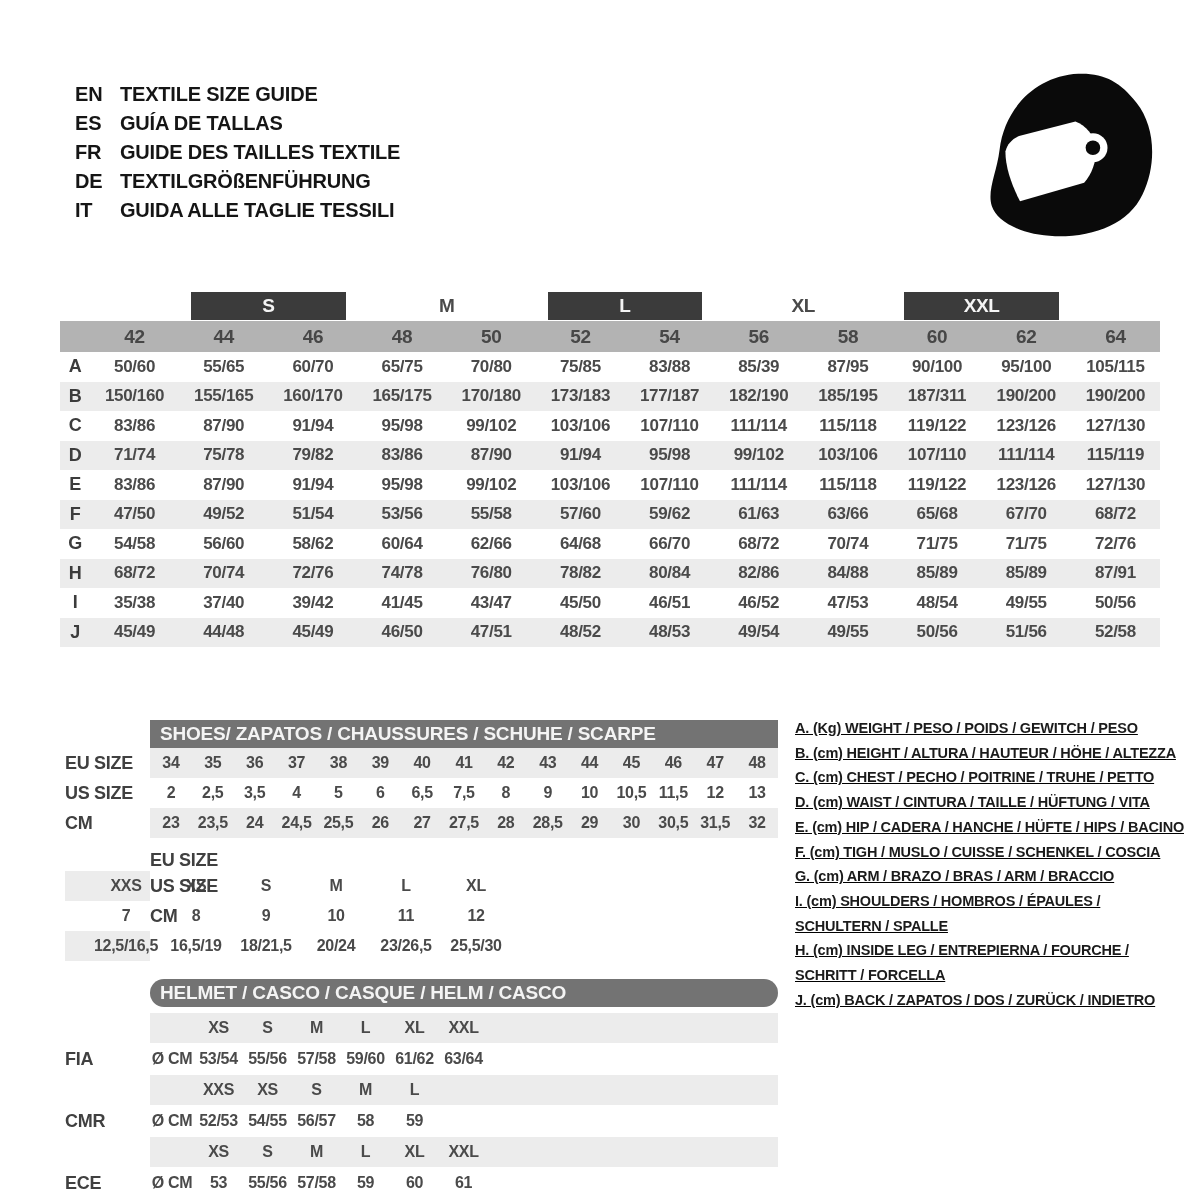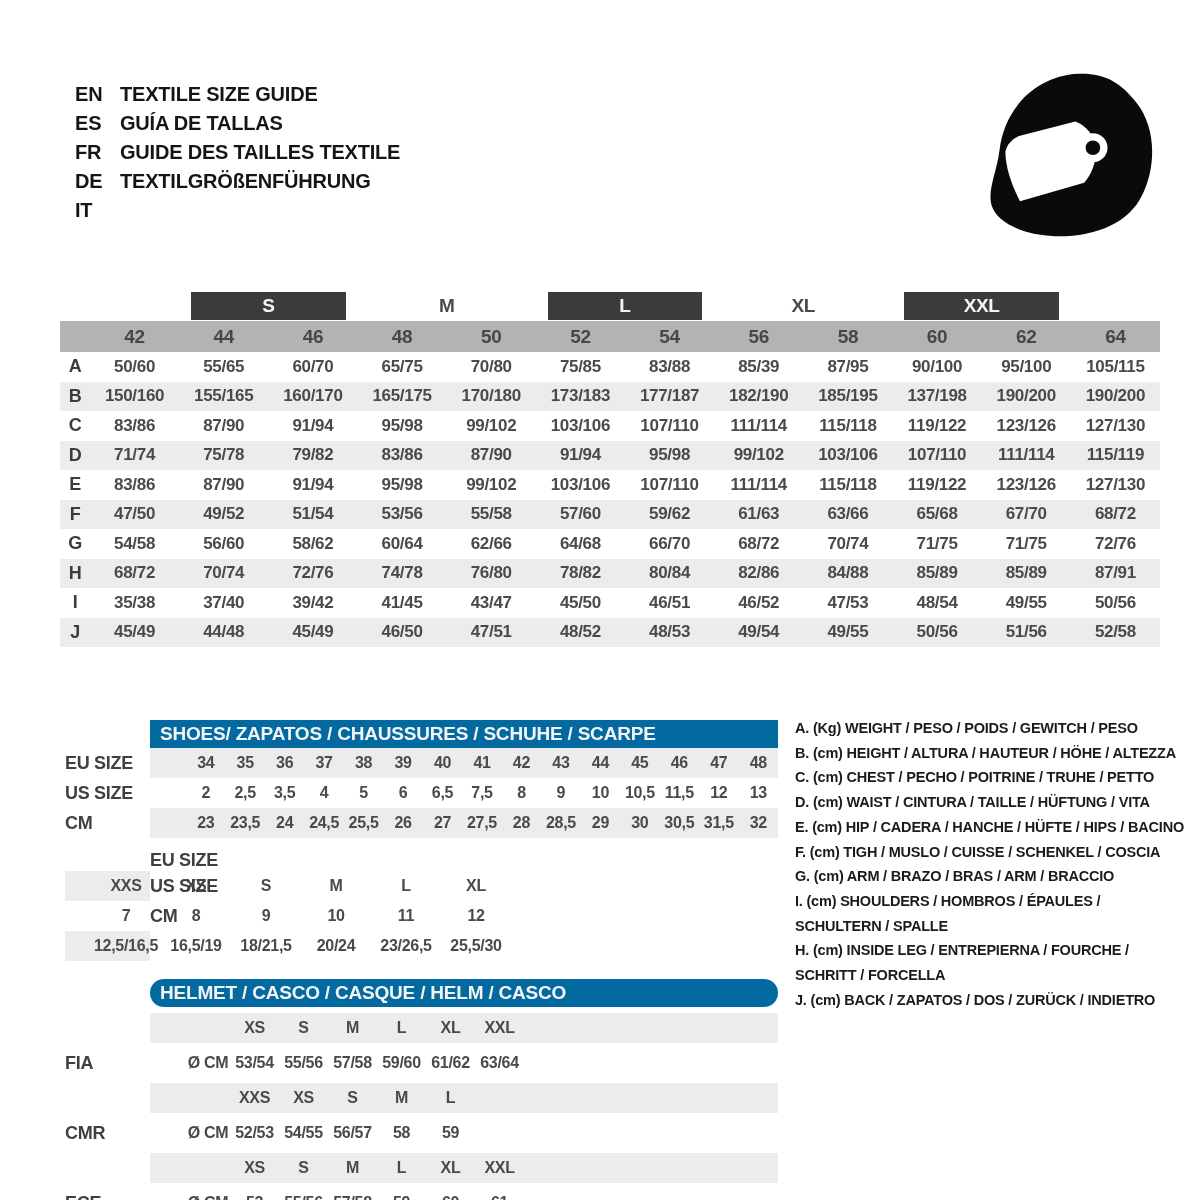--- a/index.html
+++ b/index.html
@@ -26,36 +26,36 @@
   .data-row { height:29.5px; font-size:17px; }
   .stripe { background:#ececec; }
   .cell { text-align:center; font-weight:bold; color:#4a4a4a;
           letter-spacing:-0.3px; white-space:nowrap; }
   .num-row .cell { color:#474747; }
   .row-letter { font-size:18px; color:#3c3c3c; }
 
   
   .bottom { position:absolute; left:65px; top:680px; width:735px; }
   .section { display:grid; grid-template-columns:85px 628px; }
-  .sec-title { grid-column:2; height:28px; background:#0369a1; color:#f4f4f4;
+  .sec-title { grid-column:2; height:28px; background:#737373; color:#f4f4f4;
                font-size:19px; font-weight:bold; line-height:28px; padding-left:10px;
                letter-spacing:-0.2px; white-space:nowrap; }
   .gap6 { margin-bottom:6px;border-radius:14px; }
   .side-label { font-size:18px; font-weight:bold; color:#404040;
                 display:flex; align-items:center; letter-spacing:-0.3px; }
-  .b-row { display:grid; align-items:center; height:30px;padding-left:36px; }
-  .h-val { height:40px; }
+  .b-row { display:grid; align-items:center; height:30px; }
+  .h-val { height:32px; }
   .shoes-grid  { grid-template-columns:repeat(15, 1fr); }
   .gloves-grid { grid-template-columns:repeat(6, 70px) 1fr; padding-left:26px; }
   .helmet-grid { grid-template-columns:44px repeat(6, 49px) 1fr; }
   .sec-gloves { margin-top:12px; }
   .sec-helmet { margin-top:18px; }
 
   
-  .legend { position:absolute; left:795px; top:676px; width:392px; }
+  .legend { position:absolute; left:795px; top:676px; width:392px;text-decoration:underline; }
   .legend-line { font-size:14.5px; font-weight:bold; color:#1b1b1b;
                  line-height:24.7px; letter-spacing:-0.2px; }
 </style>
 </head>
 <body>
 
 <div class="page">
 
   <div class="hdr">
     <div class="hdr-row">
@@ -69,20 +69,21 @@
     <div class="hdr-row">
       <span class="hdr-code">FR</span>
       <span>GUIDE DES TAILLES TEXTILE</span>
     </div>
     <div class="hdr-row">
       <span class="hdr-code">DE</span>
       <span>TEXTILGRÖßENFÜHRUNG</span>
     </div>
     <div class="hdr-row">
       <span class="hdr-code">IT</span>
+      <span>GUIDA ALLE TAGLIE TESSILI</span>
     </div>
   </div>
 
   <div class="helmet-logo">
     <svg width="195" height="175" viewBox="0 0 200 180" aria-hidden="true">
       <path d="M106 6 C 62 8 30 42 25 84 C 22 108 12 126 17 142 C 22 158 48 172 82 173
                C 122 174 158 160 172 130 C 187 99 185 60 166 36 C 149 14 132 5 106 6 Z" fill="#0a0a0a"></path>
       <path d="M31 86 C 33 78 38 73 45 70 L 103 55 C 114 59 122 69 124 81
                C 125 94 121 108 112 118 L 46 137 C 38 122 31 103 31 86 Z" fill="#ffffff"></path>
       <circle cx="121" cy="82" r="15" fill="#ffffff"></circle>
@@ -133,21 +134,21 @@
           <div class="cell row-letter">B</div>
           <div class="cell">150/160</div>
           <div class="cell">155/165</div>
           <div class="cell">160/170</div>
           <div class="cell">165/175</div>
           <div class="cell">170/180</div>
           <div class="cell">173/183</div>
           <div class="cell">177/187</div>
           <div class="cell">182/190</div>
           <div class="cell">185/195</div>
-          <div class="cell">137/198</div>
+          <div class="cell">187/311</div>
           <div class="cell">190/200</div>
           <div class="cell">190/200</div>
         </div>
         <div class="t-row data-row">
           <div class="cell row-letter">C</div>
           <div class="cell">83/86</div>
           <div class="cell">87/90</div>
           <div class="cell">91/94</div>
           <div class="cell">95/98</div>
           <div class="cell">99/102</div>

